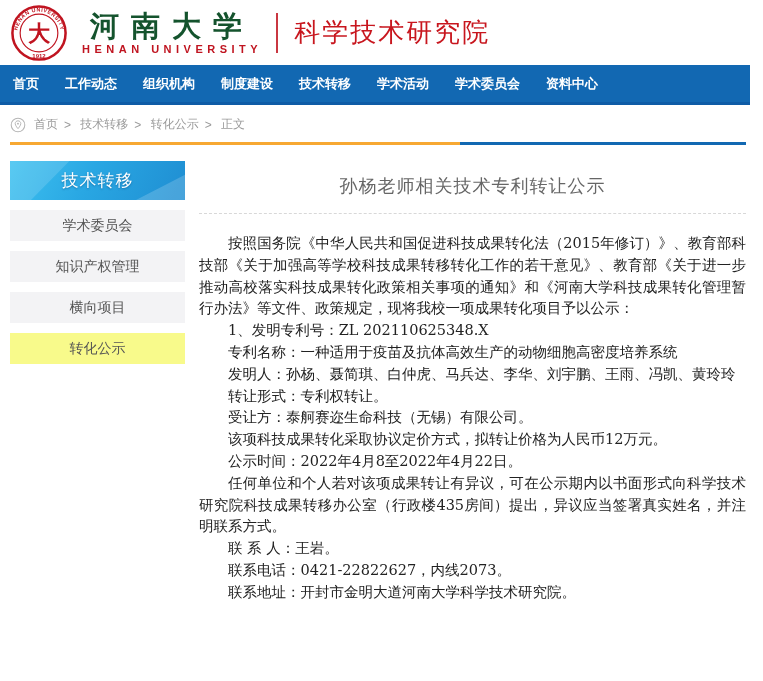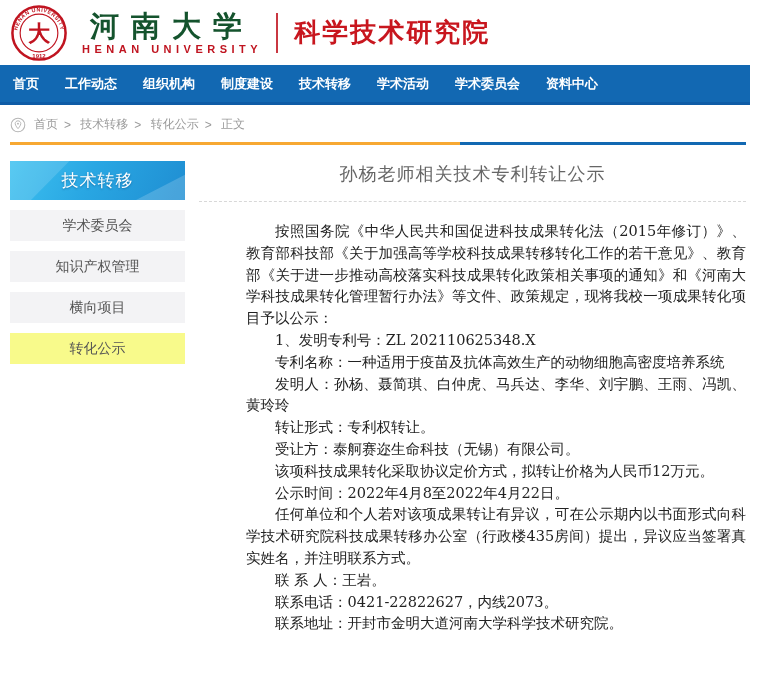--- a/index.html
+++ b/index.html
@@ -28,21 +28,21 @@
   }
   .uni-en {
     font-size: 11px; color: #c01420; letter-spacing: 4.5px;
     line-height: 13px; white-space: nowrap; font-weight: 600;
   }
   .header-vrule {
     width: 2px; height: 40px; background: #c01420;
     margin: 0 16px 0 14px; opacity: .85;
   }
   .dept {
-    font-size: 26px; color: #c8161e; font-weight: 700;
+    font-size: 26px; color: #c8161e; font-weight: 400;
     letter-spacing: 2px; white-space: nowrap;
   }
 
   
   .main-nav {
     height: 40px; background: #1268b2;
     border-bottom: 3px solid #0e5ca6;
     display: flex; align-items: center;
   }
   .nav-item {
@@ -94,30 +94,30 @@
   .side-item {
     margin-top: 10px; height: 31px; line-height: 31px;
     background: #f3f3f5; text-align: center;
     font-size: 14px; color: #555; cursor: pointer;
   }
   .side-item.active { background: #f8fa8b; }
 
   
   .article { flex: 1; margin-left: 14px; min-width: 0; }
   .article-title {
-    margin-top: 1px; text-align: center;
+    margin-top: 13px; text-align: center;
     font-size: 18px; font-weight: 400; color: #666;
     letter-spacing: 1px;
   }
   .title-rule { border-bottom: 1px dashed #d8d8d8; margin-top: 15px; }
   .article-body { margin-top: 19px; }
   .para {
     font-family: "DejaVu Serif", "Liberation Serif", serif;
     font-size: 14.5px; line-height: 21.8px; color: #222;
-    text-indent: 2em; text-align: justify; margin-left: 47px;
+    text-indent: 2em; text-align: justify;
   }
 </style>
 </head>
 <body>
 
 <div class="page">
 
   <header class="site-header">
     <svg class="seal" viewBox="0 0 60 60">
       <circle cx="30" cy="30" r="27.5" fill="none" stroke="#c01420" stroke-width="2.6"></circle>

